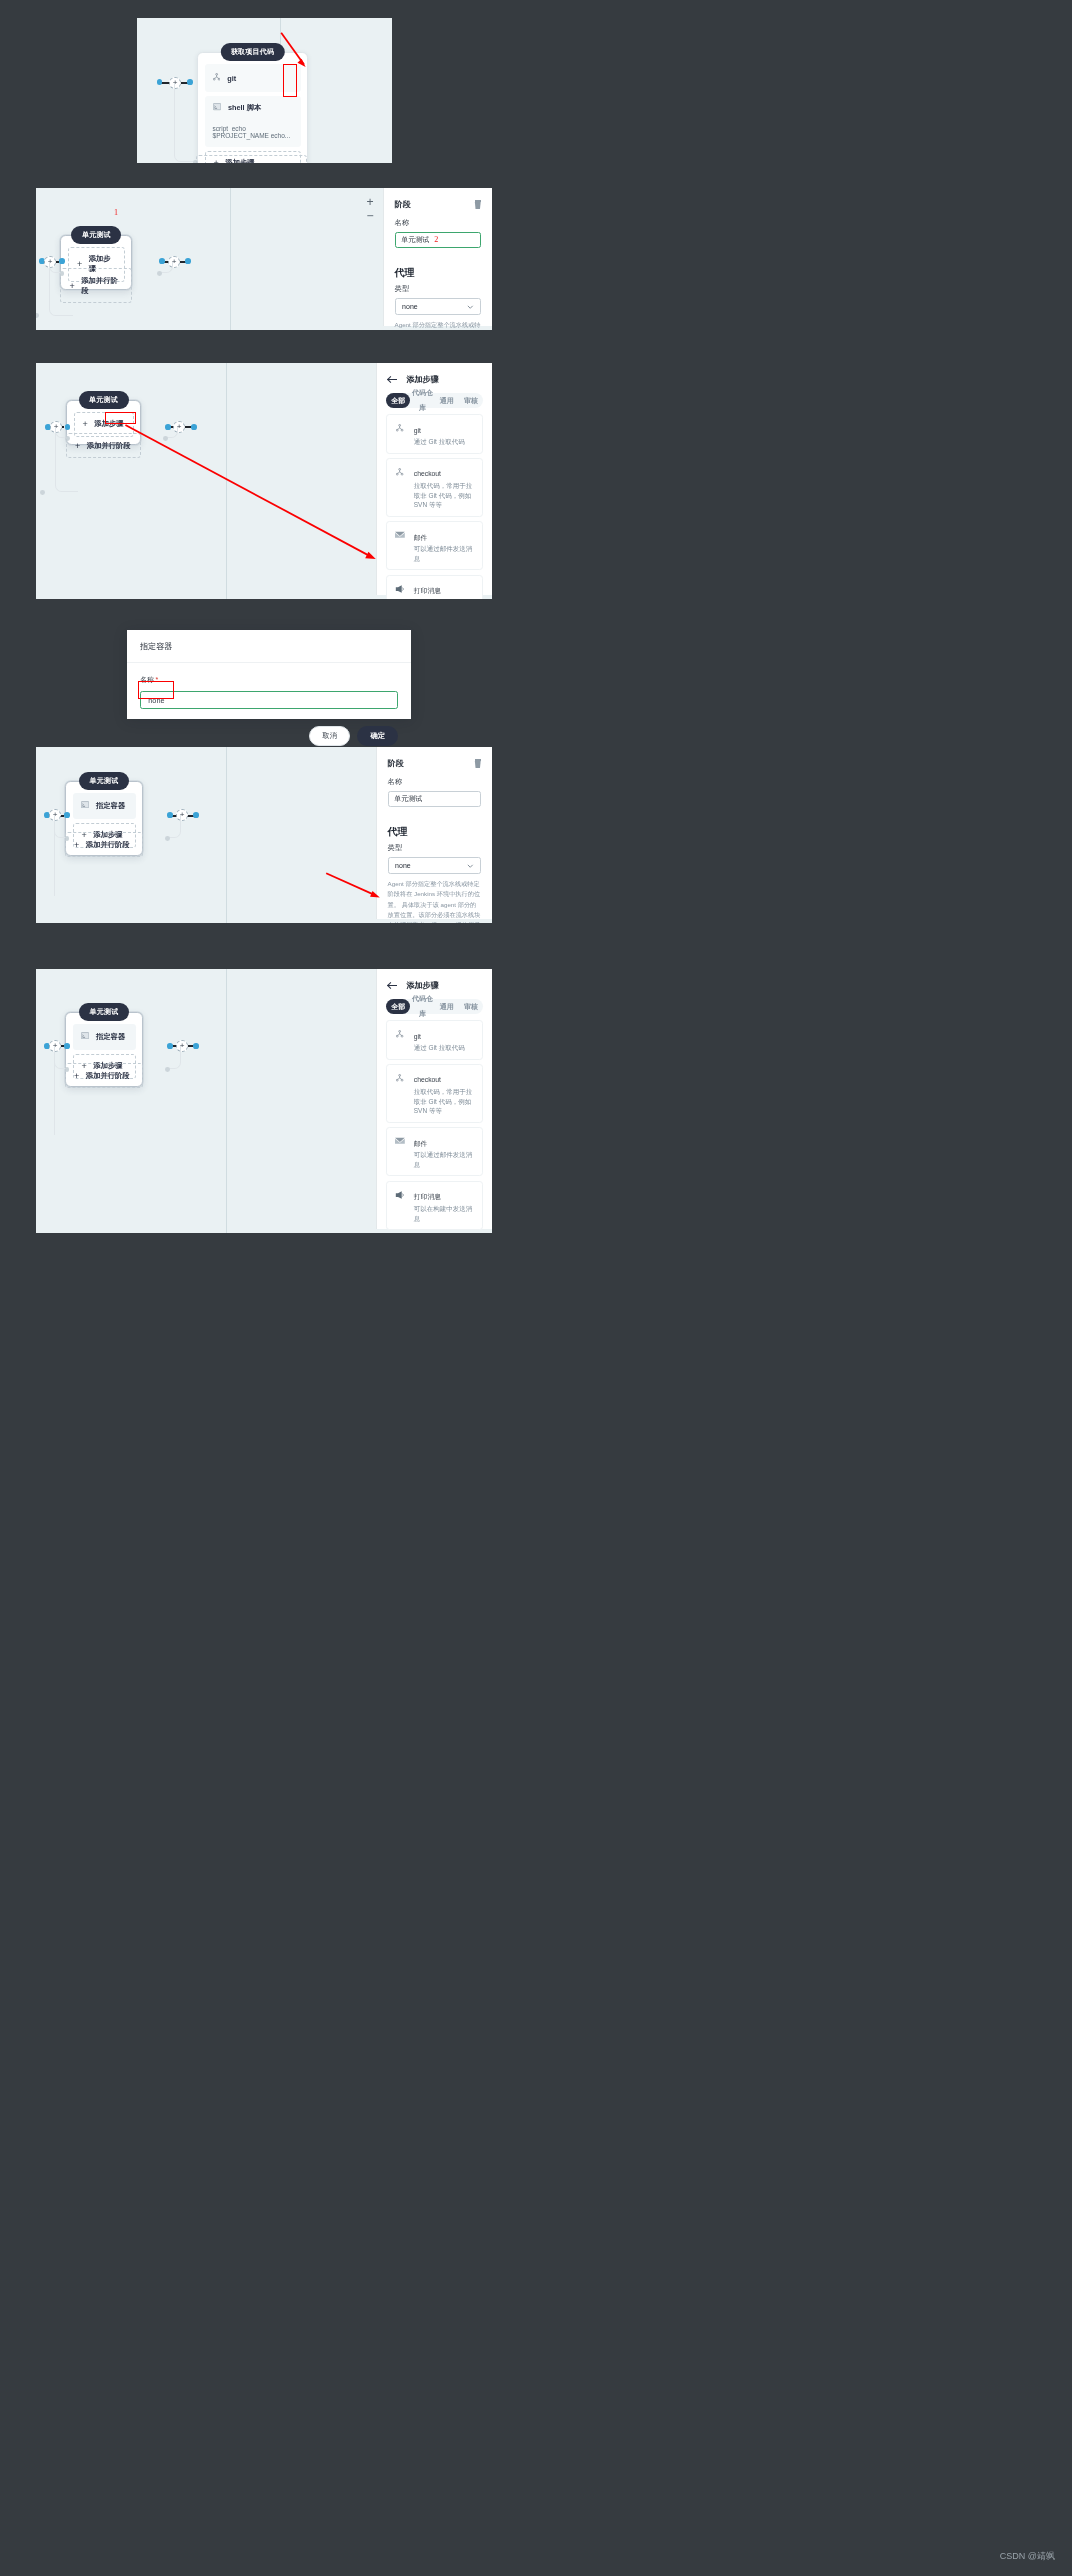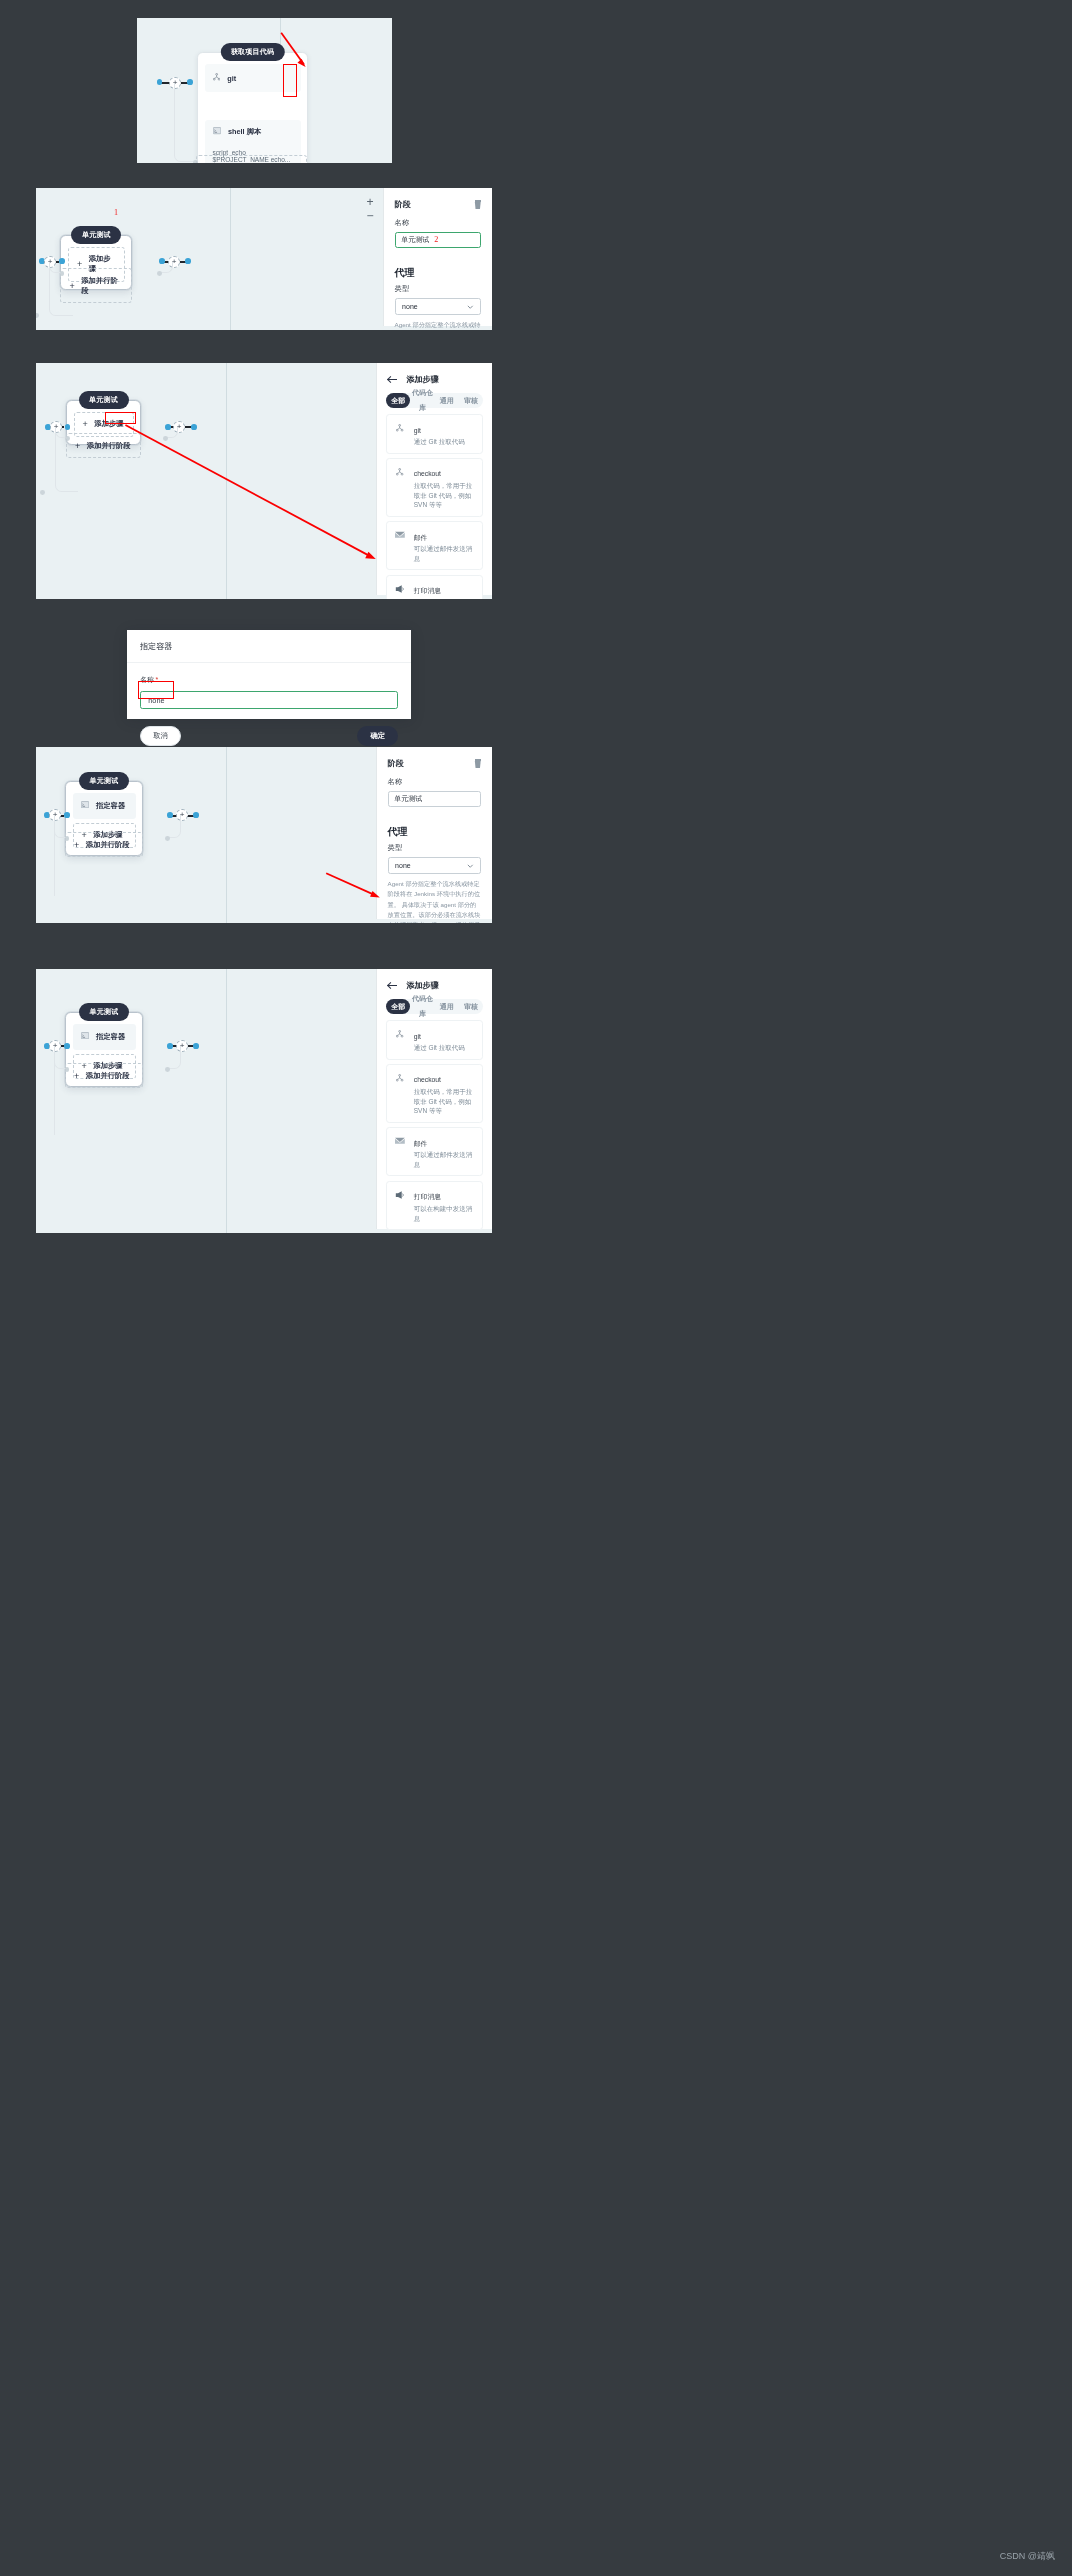--- a/index.html
+++ b/index.html
@@ -100,21 +100,21 @@
   .sk-t { font-size:6.8px; color:#39414b; line-height:1.45; }
   .sk-d { font-size:6.5px; color:#7c8a96; line-height:1.5; margin-top:1.6px; }
 
   
   .dlg { position:absolute; background:#fff; box-shadow:0 2.4px 13px rgba(20,30,40,.18); }
   .dlg-h { padding:10.6px 13px; font-size:8.1px; color:#1e2530; border-bottom:0.8px solid #eef1f3; }
   .dlg-b { padding:12.2px 13px 8.1px; }
   .dlg-lbl { font-size:7px; color:#39414b; }
   .dlg-lbl i { color:#d93025; font-style:normal; margin-left:1.6px; }
   .dlg-inp { margin-top:5.7px; height:18px; border:0.8px solid #3da66e; border-radius:2.4px; display:flex; align-items:center; padding:0 7.3px; font-size:7.3px; color:#39414b; }
-  .dlg-f { padding:9px 13px 10.6px; display:flex; justify-content:space-between; gap:7.3px; }
+  .dlg-f { padding:9px 13px 10.6px; display:flex; justify-content:flex-end; gap:7.3px; }
   .btn-g { border:0.8px solid #dfe5e9; border-radius:10.6px; font-size:7.3px; color:#39414b; padding:4.1px 12.2px; background:#fff; }
   .btn-d { background:#2b3244; color:#fff; border-radius:10.6px; font-size:7.3px; padding:4.9px 13px; font-weight:bold; }
 
   
   .redbox { position:absolute; border:1.6px solid #fb0000; pointer-events:none; }
   .rednum { position:absolute; color:#f02020; font-size:8.1px; font-family:"Liberation Serif",serif; }
   svg.ann { position:absolute; left:0; top:0; overflow:visible; pointer-events:none; }
   .wm { position:absolute; right:18px; bottom:13px; color:#9aa3aa; font-size:9px; }
 </style>
 </head>
@@ -133,21 +133,21 @@
                 <circle cx="6" cy="2" r="1.5"></circle>
                 <circle cx="2" cy="10" r="1.5"></circle>
                 <circle cx="10" cy="10" r="1.5"></circle>
                 <path d="M6 3.5v3M6 6.5L2.6 8.8M6 6.5l3.4 2.3"></path>
               </g>
             </svg>
         </span>
         <span>git</span>
       </div>
       <div style="height:3.3px"></div>
-      <div class="step-row plain" style="border-radius:3.3px 3.3px 0 0;margin-top:24px;">
+      <div class="step-row plain" style="border-radius:3.3px 3.3px 0 0;">
         <span>
           <svg width="8.1" height="7.3" viewBox="0 0 13 11">
               <rect x="0.5" y="0.5" width="12" height="10" rx="1" fill="#dfe5ea" stroke="#9aa7b2"></rect>
               <path d="M2.5 8.2h4" stroke="#5d6b77" stroke-width="1"></path>
               <path d="M2.3 4.2l1.6 1.3-1.6 1.3" fill="none" stroke="#5d6b77" stroke-width="1"></path>
             </svg>
         </span>
         <span>shell 脚本</span>
       </div>
       <div class="sub-script">

